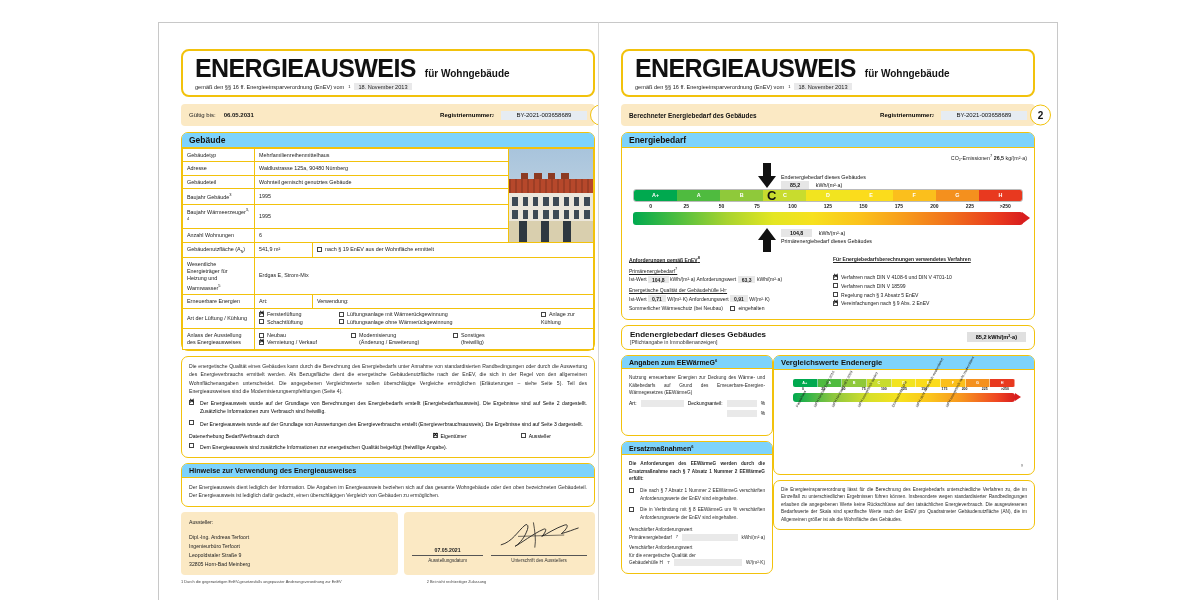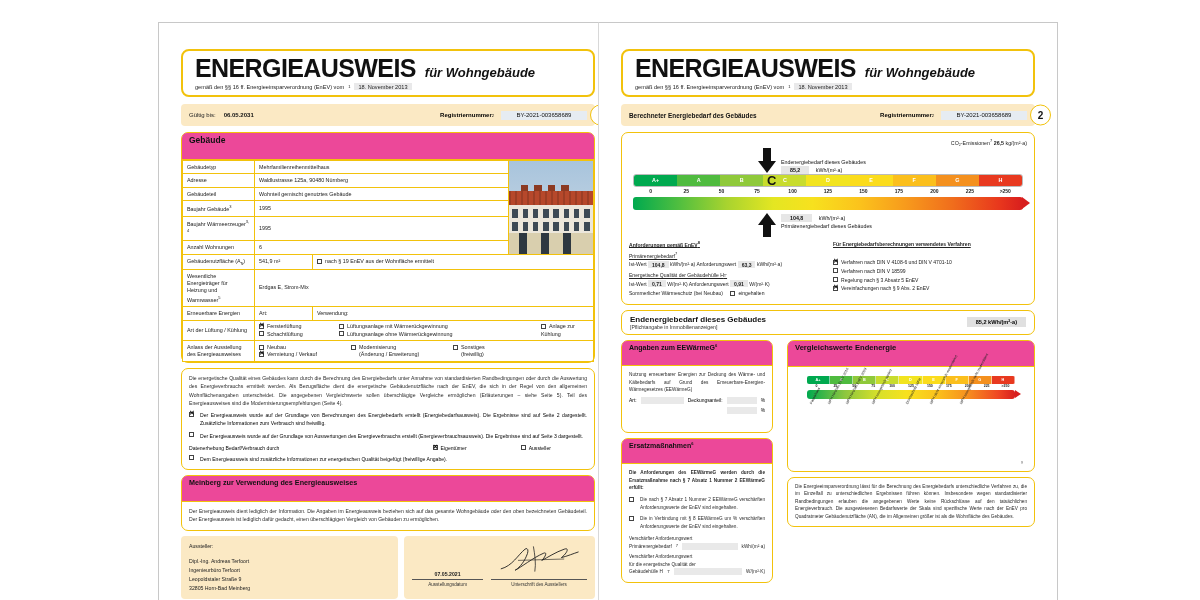--- a/index.html
+++ b/index.html
@@ -31,46 +31,46 @@
 
   
   .ybox {
     border: 1.6px solid #f2c20c;
     border-radius: 7px;
     background: #ffffff;
     position: relative;
     margin-bottom: 5px;
   }
   .ybox-title {
-    background: #ec4899;
+    background: #7dd3fc;
     border-radius: 5px 5px 0 0;
     font-weight: bold;
     color: #111;
-    padding: 2px 7px 14px 7px;
+    padding: 2px 7px 2px 7px;
     border-bottom: 1.4px solid #f2c20c;
   }
   .ybox-body { padding: 5px 7px 6px 7px; }
 
   
   .masthead {
     border: 2px solid #f2c20c;
     border-radius: 8px;
     padding: 5px 10px 5px 12px;
     background: #fff;
     margin-bottom: 7px;
   }
   .mast-row1 { display: flex; align-items: baseline; gap: 9px; }
   .mast-title {
     font-weight: bold;
     font-size: 25px;
     letter-spacing: -0.6px;
     color: #111;
     line-height: 1.02;
   }
-  .mast-sub { font-size: 13px; font-weight: bold; color: #111; font-style: italic; }
+  .mast-sub { font-size: 10px; font-weight: bold; color: #111; }
   .mast-row2 { font-size: 5.6px; color: #222; margin-top: 1.5px; display:flex; align-items:center; gap:4px;}
   .mast-date-chip { background: #e9e9ea; padding: 0.5px 4px; }
 
   
   .regbar {
     background: #fbe9c4;
     border-radius: 4px;
     height: 22px;
     display: flex;
     align-items: center;
@@ -194,21 +194,21 @@
   
   .endbar {
     display:flex; align-items:center; justify-content:space-between;
     padding: 4px 8px;
   }
   .endbar .t { font-weight:bold; font-size:8px; color:#111; }
   .endbar .s { font-size:5.2px; color:#333; }
   .endbar .valchip { background:#e0e0e0; padding:2px 9px; font-size:5.6px; font-weight:bold; }
 
   
-  .twocol { display:flex; gap:14px; }
+  .twocol { display:flex; gap:0; }
   .col-a { width: 152px; }
   .col-b { flex: 1; }
   .smalltxt { font-size:4.7px; line-height:1.6; color:#2a2a2a; text-align: justify;}
   .fieldline { display:flex; align-items:center; gap:4px; font-size:4.9px; margin-top:3px; }
   .fbox { background:#e9e9e9; height:7px; flex:1; }
   .fbox.sm { width:30px; flex:none; }
 
   
   .mini-abar { display:flex; height:8px; border-radius:2px; overflow:hidden; margin: 0 12px; }
   .mini-abar div { flex:1; display:flex;align-items:center;justify-content:center;font-size:3.8px;font-weight:bold;color:#fff; border-right:0.4px solid rgba(255,255,255,.5);}
@@ -406,21 +406,21 @@
           <span style="width:20px"></span>
         </div>
         <div class="listrow">
           <span class="cb" style="flex:none"></span>
           <span>Dem Energieausweis sind zusätzliche Informationen zur energetischen Qualität beigefügt (freiwillige Angabe).</span>
         </div>
       </div>
     </div>
 
     <div class="ybox">
-      <div class="ybox-title" style="font-size:7.2px">Meinberg zur Verwendung des Energieausweises</div>
+      <div class="ybox-title" style="font-size:7.2px">Hinweise zur Verwendung des Energieausweises</div>
       <div class="ybox-body">
         <div class="ptext">Der Energieausweis dient lediglich der Information. Die Angaben im Energieausweis beziehen sich auf das gesamte Wohngebäude oder den oben bezeichneten Gebäudeteil. Der Energieausweis ist lediglich dafür gedacht, einen überschlägigen Vergleich von Gebäuden zu ermöglichen.</div>
       </div>
     </div>
 
     <div class="aus-wrap">
       <div class="aus-box aus-left">
         <div>Aussteller:</div>
         <div style="height:6px"></div>
         <div>Dipl.-Ing. Andreas Terfoort</div>
@@ -472,20 +472,21 @@
     <div class="regbar">
       <span class="val" style="margin-left:0; font-size:6.4px;">Berechneter Energiebedarf des Gebäudes</span>
       <span class="spacer"></span>
       <span class="reg-lbl">Registriernummer</span>
       <span class="sup">2</span>
       <span class="reg-chip">BY-2021-003658689</span>
       <span class="pagecircle">2</span>
     </div>
 
     <div class="ybox">
+      <div class="ybox-title" style="font-size:8.5px">Energiebedarf</div>
       <div class="ybox-body">
         <div class="co2row">
           <span>CO₂-Emissionen</span><span class="sup">7</span>
           <span class="v">26,5</span>
           <span>kg/(m²·a)</span>
         </div>
 
         <div class="scalewrap">
 
           <div style="display:flex; align-items:flex-end; gap:4px; height:26px;">

